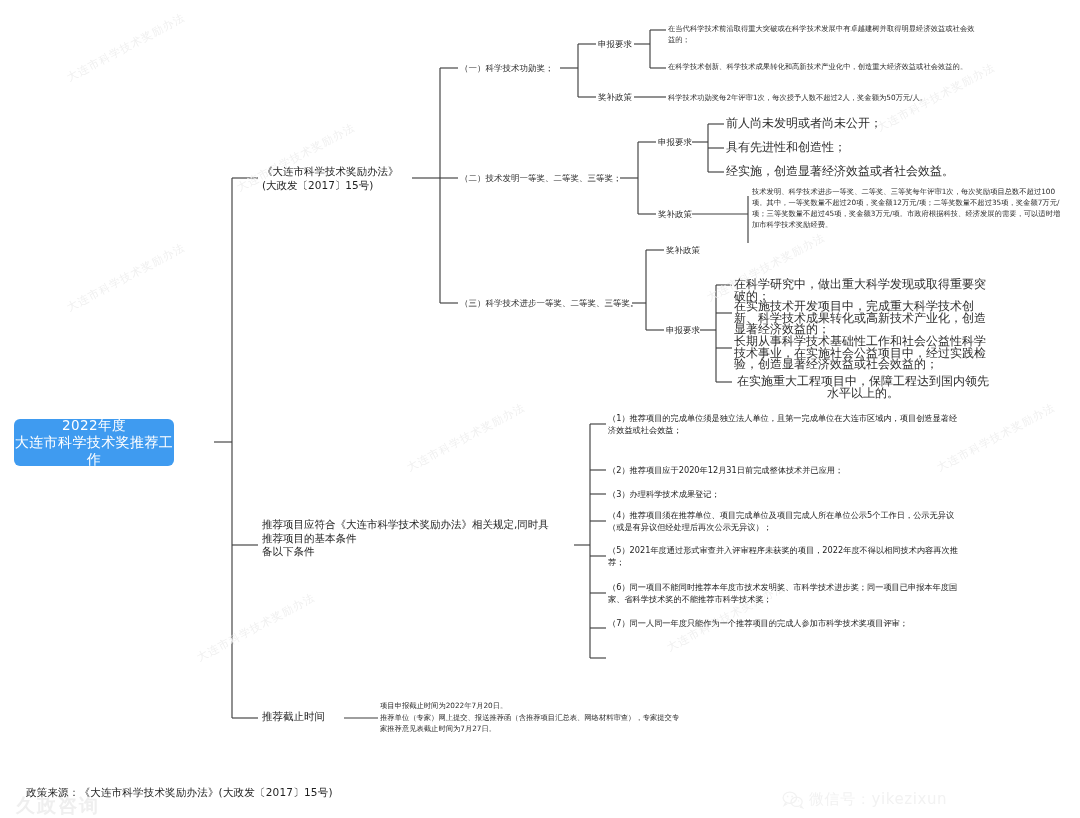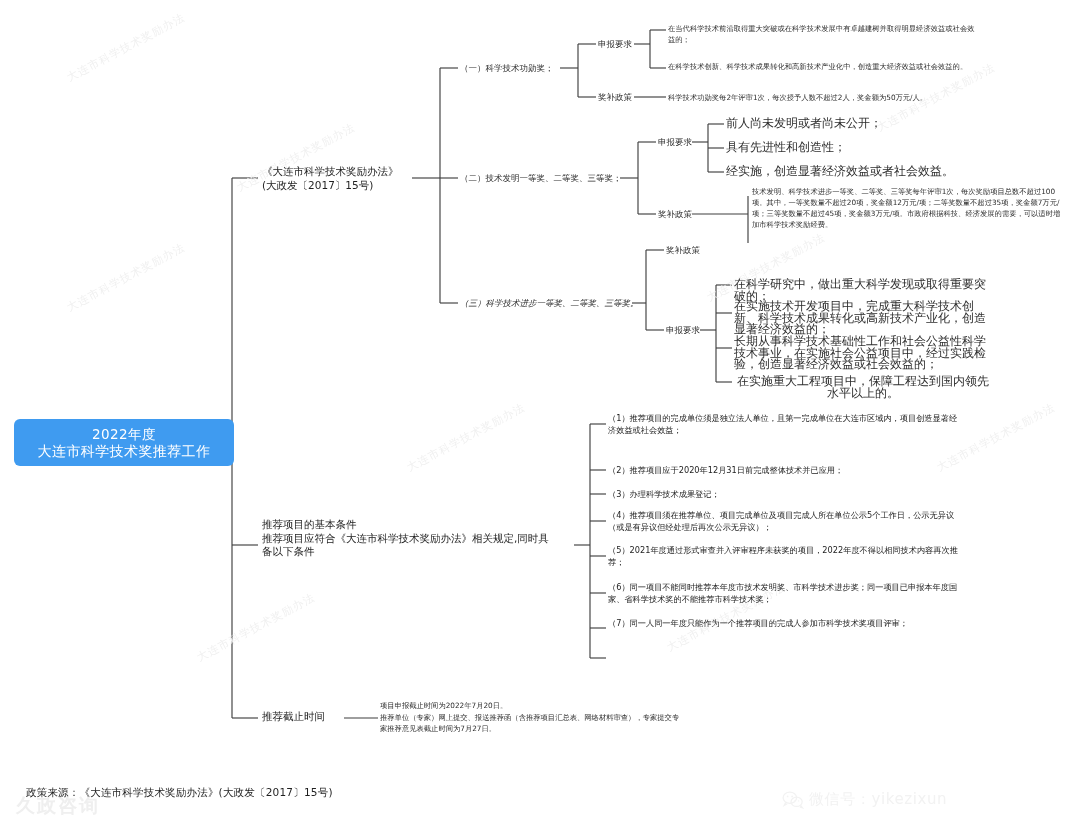--- a/index.html
+++ b/index.html
@@ -13,21 +13,21 @@
     -webkit-font-smoothing:antialiased;
   }
   #canvas{position:absolute;inset:0;}
   svg.links{position:absolute;left:0;top:0;width:1080px;height:818px;pointer-events:none;}
   svg.links path,svg.links line{fill:none;stroke:#3f3f3f;stroke-width:1.15;}
 
   .node{position:absolute;box-sizing:border-box;}
 
   
   .root{
-    left:14px;top:419px;width:220px;height:47px;
+    left:14px;top:419px;width:160px;height:47px;
     background:#3f9bf0;
     border-radius:6px;
     color:#ffffff;
     display:flex;flex-direction:column;
     align-items:center;justify-content:center;
     font-size:13.5px;line-height:17px;
     letter-spacing:.4px;
     text-align:center;
   }
   .root .l2{font-size:14px;}
@@ -189,21 +189,21 @@
   <div class="t lvl4" style="left:726px;top:142px;width:260px;">
     <span>具有先进性和创造性；</span>
   </div>
   <div class="t lvl4" style="left:726px;top:166px;width:260px;">
     <span>经实施，创造显著经济效益或者社会效益。</span>
   </div>
   <div class="t para" style="left:752px;top:186px;width:310px;">
     <span>技术发明、科学技术进步一等奖、二等奖、三等奖每年评审1次，每次奖励项目总数不超过100项。其中，一等奖数量不超过20项，奖金额12万元/项；二等奖数量不超过35项，奖金额7万元/项；三等奖数量不超过45项，奖金额3万元/项。市政府根据科技、经济发展的需要，可以适时增加市科学技术奖励经费。</span>
   </div>
 
-  <div class="t lvl2" style="left:460px;top:297px;width:180px;white-space:nowrap;font-style:italic;">
+  <div class="t lvl2" style="left:460px;top:297px;width:180px;white-space:nowrap;">
     <span>（三）科学技术进步一等奖、二等奖、三等奖。</span>
   </div>
   <div class="t lvl2" style="left:666px;top:244px;width:40px;">
     <span>奖补政策</span>
   </div>
   <div class="t lvl2" style="left:666px;top:324px;width:40px;">
     <span>申报要求</span>
   </div>
   <div class="t lvl4" style="left:734px;top:279px;width:258px;">
     <span>在科学研究中，做出重大科学发现或取得重要突破的；</span>
@@ -212,22 +212,22 @@
     <span>在实施技术开发项目中，完成重大科学技术创新、科学技术成果转化或高新技术产业化，创造显著经济效益的；</span>
   </div>
   <div class="t lvl4" style="left:734px;top:336px;width:258px;">
     <span>长期从事科学技术基础性工作和社会公益性科学技术事业，在实施社会公益项目中，经过实践检验，创造显著经济效益或社会效益的；</span>
   </div>
   <div class="t lvl4" style="left:734px;top:376px;width:258px;text-align:center;">
     <span>在实施重大工程项目中，保障工程达到国内领先水平以上的。</span>
   </div>
 
   <div class="t lvl1" style="left:262px;top:518px;width:318px;">
+    <div>推荐项目应符合《大连市科学技术奖励办法》相关规定,同时具</div>
     <div>推荐项目的基本条件</div>
-    <div>推荐项目应符合《大连市科学技术奖励办法》相关规定,同时具</div>
     <div>备以下条件</div>
   </div>
 
   <div class="t cond" style="left:608px;top:412px;width:350px;">
     <span>（1）推荐项目的完成单位须是独立法人单位，且第一完成单位在大连市区域内，项目创造显著经济效益或社会效益；</span>
   </div>
   <div class="t cond" style="left:608px;top:464px;width:350px;">
     <span>（2）推荐项目应于2020年12月31日前完成整体技术并已应用；</span>
   </div>
   <div class="t cond" style="left:608px;top:488px;width:350px;">

